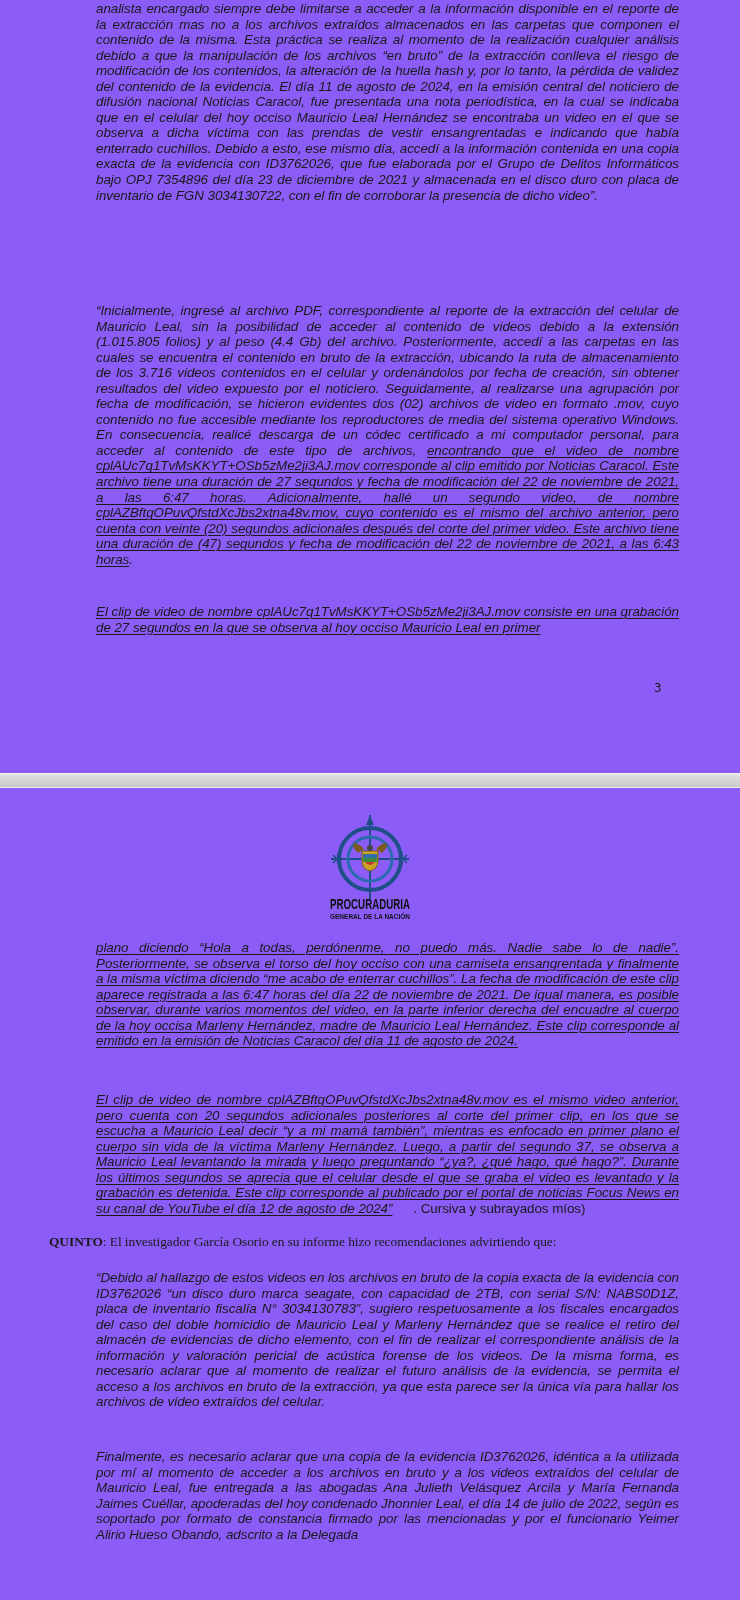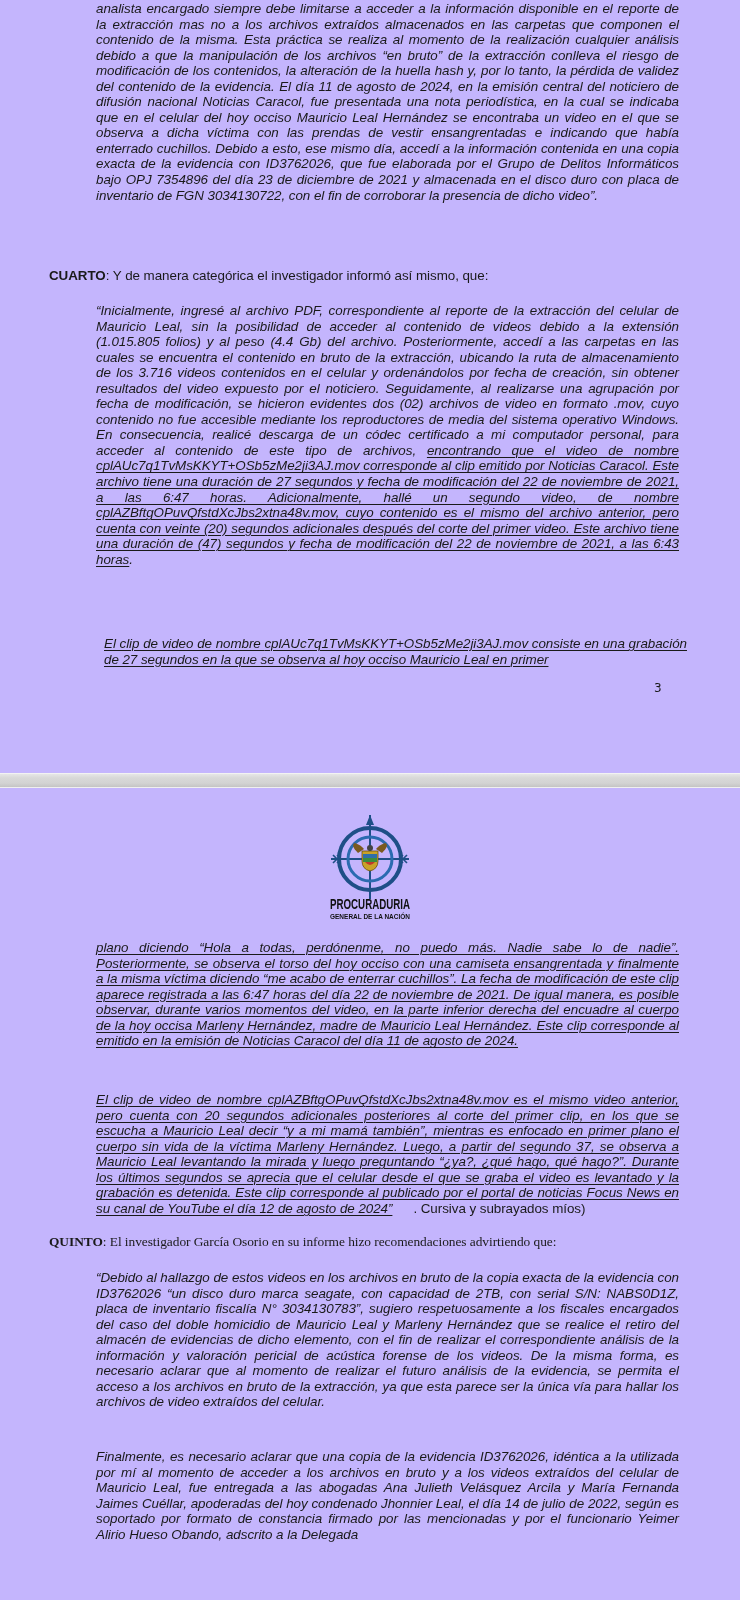--- a/index.html
+++ b/index.html
@@ -1,20 +1,20 @@
 <!DOCTYPE html>
 <html><head>
 <meta charset="utf-8">
 <style>
   html, body { margin: 0; padding: 0; background: #ffffff; }
   body {
     width: 740px; height: 1600px; overflow: hidden; position: relative;
     font-family: "Liberation Sans", sans-serif; color: #1a1a1a;
   }
-  .page { position: absolute; left: 0; width: 740px; background: #c4b5fd; }
+  .page { position: absolute; left: 0; width: 740px; background: #8b5cf6; }
   #page-a { top: 0; height: 773px; }
   #page-b { top: 788px; height: 812px; }
   .divider {
     position: absolute; left: 0; top: 773px; width: 740px; height: 15px;
     background: linear-gradient(#e6e6e6, #d8d8d8 30%, #d3d3d3 70%, #c4c4c4);
     border-top: 1px solid #f2f2f2; border-bottom: 1px solid #efefef;
     box-sizing: border-box;
   }
   .txt {
     position: absolute; font-size: 13.4px; line-height: 15.55px;
@@ -28,25 +28,24 @@
   .pno { position: absolute; left: 654px; top: 681px; font-size: 12px; font-family: "DejaVu Sans", sans-serif; }
   .plain { font-style: normal; margin-left: 21px; }
   .logo { position: absolute; left: 315px; top: 815px; width: 110px; height: 110px; }
 </style>
 </head>
 <body>
 
 <div id="page-a" class="page">
   <div class="txt quote" style="top:1px;">analista encargado siempre debe limitarse a acceder a la información disponible en el reporte de la extracción mas no a los archivos extraídos almacenados en las carpetas que componen el contenido de la misma. Esta práctica se realiza al momento de la realización cualquier análisis debido a que la manipulación de los archivos “en bruto” de la extracción conlleva el riesgo de modificación de los contenidos, la alteración de la huella hash y, por lo tanto, la pérdida de validez del contenido de la evidencia. El día 11 de agosto de 2024, en la emisión central del noticiero de difusión nacional Noticias Caracol, fue presentada una nota periodística, en la cual se indicaba que en el celular del hoy occiso Mauricio Leal Hernández se encontraba un video en el que se observa a dicha víctima con las prendas de vestir ensangrentadas e indicando que había enterrado cuchillos. Debido a esto, ese mismo día, accedí a la información contenida en una copia exacta de la evidencia con ID3762026, que fue elaborada por el Grupo de Delitos Informáticos bajo OPJ 7354896 del día 23 de diciembre de 2021 y almacenada en el disco duro con placa de inventario de FGN 3034130722, con el fin de corroborar la presencia de dicho video”.</div>
 
-  <div class="txt head" style="top:268px;"><b>CUARTO</b><span>: Y de manera categórica el investigador informó así mismo, que:</span></div>
 
   <div class="txt quote" style="top:303px;"><span>“Inicialmente, ingresé al archivo PDF, correspondiente al reporte de la extracción del celular de Mauricio Leal, sin la posibilidad de acceder al contenido de videos debido a la extensión (1.015.805 folios) y al peso (4.4 Gb) del archivo. Posteriormente, accedí a las carpetas en las cuales se encuentra el contenido en bruto de la extracción, ubicando la ruta de almacenamiento de los 3.716 videos contenidos en el celular y ordenándolos por fecha de creación, sin obtener resultados del video expuesto por el noticiero. Seguidamente, al realizarse una agrupación por fecha de modificación, se hicieron evidentes dos (02) archivos de video en formato .mov, cuyo contenido no fue accesible mediante los reproductores de media del sistema operativo Windows. En consecuencia, realicé descarga de un códec certificado a mi computador personal, para acceder al contenido de este tipo de archivos, </span><span class="u">encontrando que el video de nombre </span><span class="u fn">cplAUc7q1TvMsKKYT+OSb5zMe2ji3AJ.mov</span><span class="u"> corresponde al clip emitido por Noticias Caracol. Este archivo tiene una duración de 27 segundos y fecha de modificación del 22 de noviembre de 2021, a las 6:47 horas. Adicionalmente, hallé un segundo video, de nombre </span><span class="u fn">cplAZBftgOPuvQfstdXcJbs2xtna48v.mov</span><span class="u">, cuyo contenido es el mismo del archivo anterior, pero cuenta con veinte (20) segundos adicionales después del corte del primer video. Este archivo tiene una duración de (47) segundos y fecha de modificación del 22 de noviembre de 2021, a las 6:43 horas</span><span>.</span></div>
 
-  <div class="txt quote u" style="top:636px;margin-left:8px;"><span>El clip de video de nombre </span><span class="fn">cplAUc7q1TvMsKKYT+OSb5zMe2ji3AJ.mov</span><span> consiste en una grabación de 27 segundos en la que se observa al hoy occiso Mauricio Leal en primer</span></div>
+  <div class="txt quote u" style="top:604px;"><span>El clip de video de nombre </span><span class="fn">cplAUc7q1TvMsKKYT+OSb5zMe2ji3AJ.mov</span><span> consiste en una grabación de 27 segundos en la que se observa al hoy occiso Mauricio Leal en primer</span></div>
 
   <div class="pno">3</div>
 </div>
 
 <div class="divider"></div>
 
 <div id="page-b" class="page">
   <svg class="logo" style="top:27px;" viewBox="0 0 110 110">
     <line x1="55" y1="0" x2="55" y2="84" stroke="#1e4f87" stroke-width="2"></line>
     <polygon points="55,0 51,10 59,10" fill="#1e4f87"></polygon>

